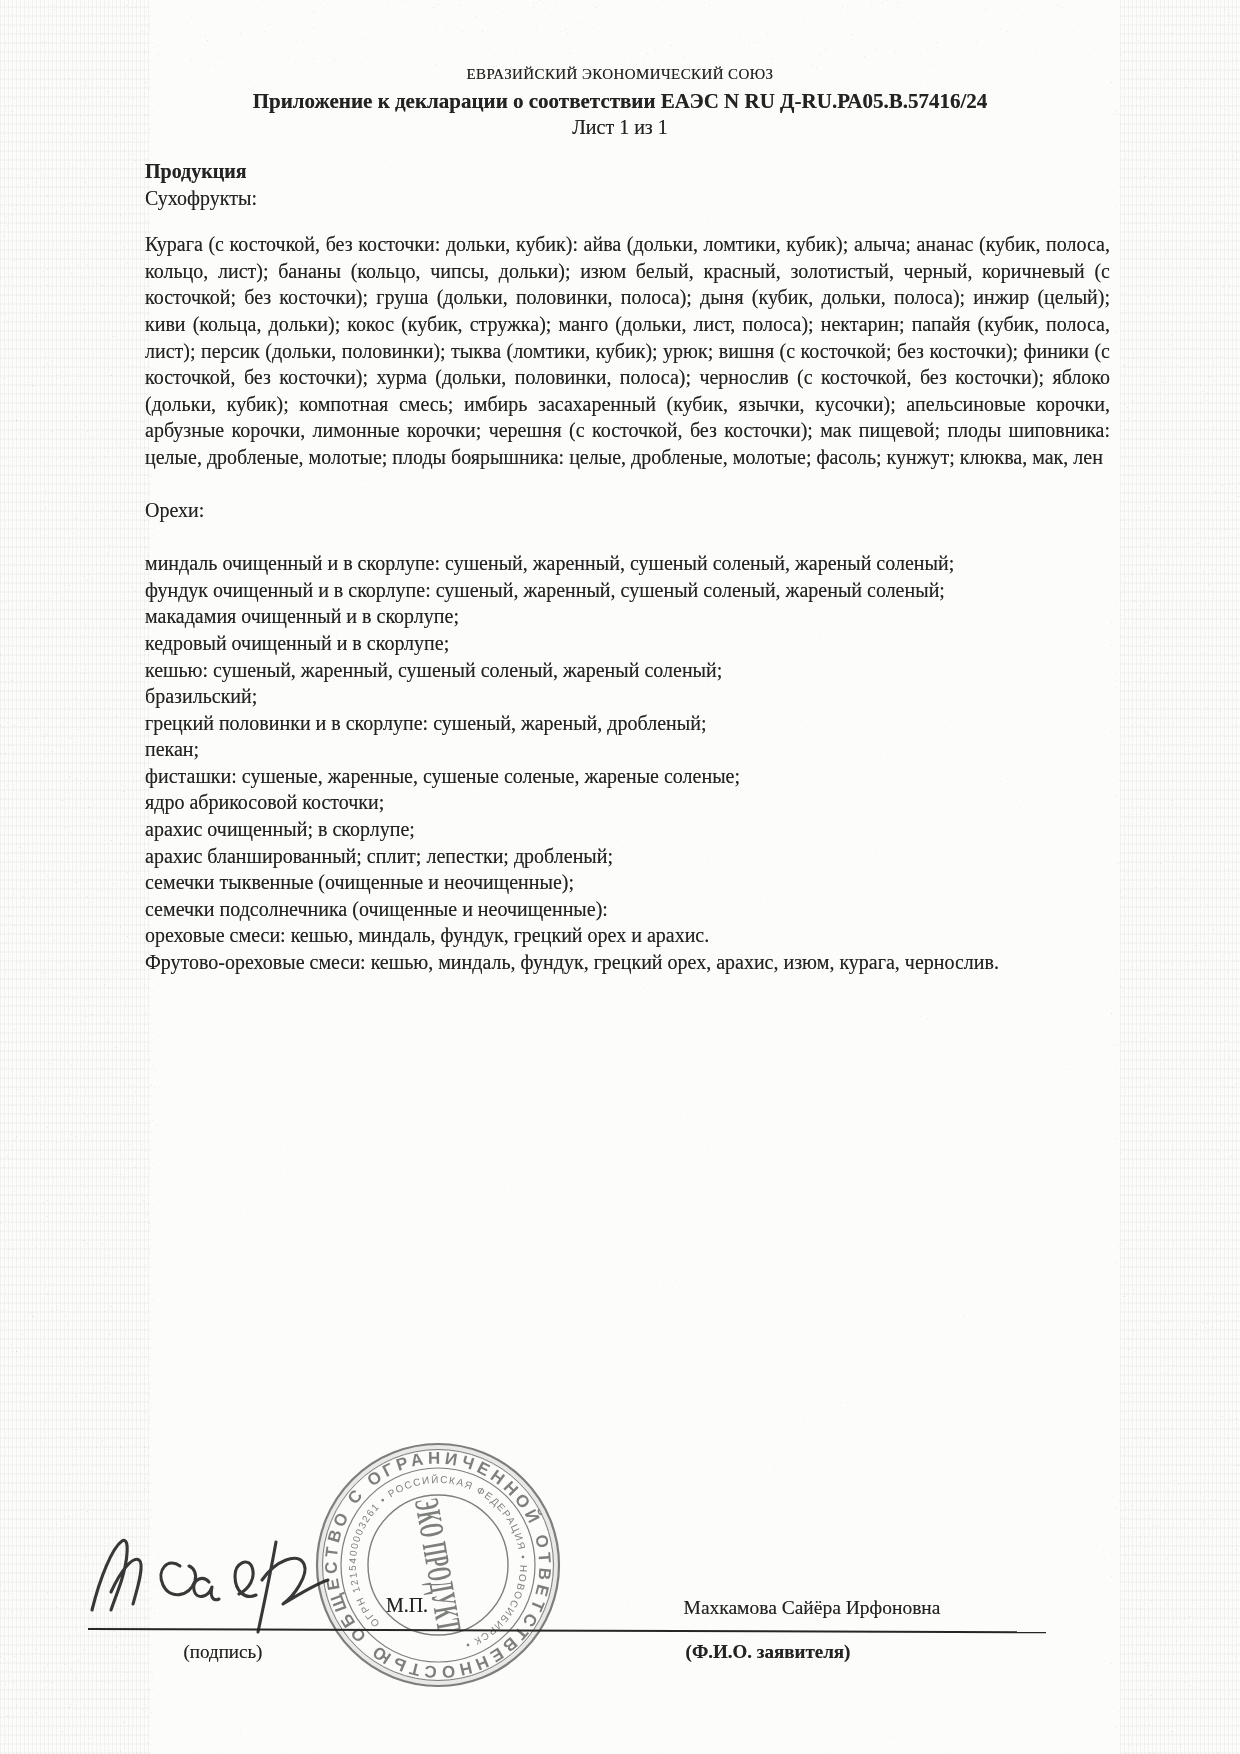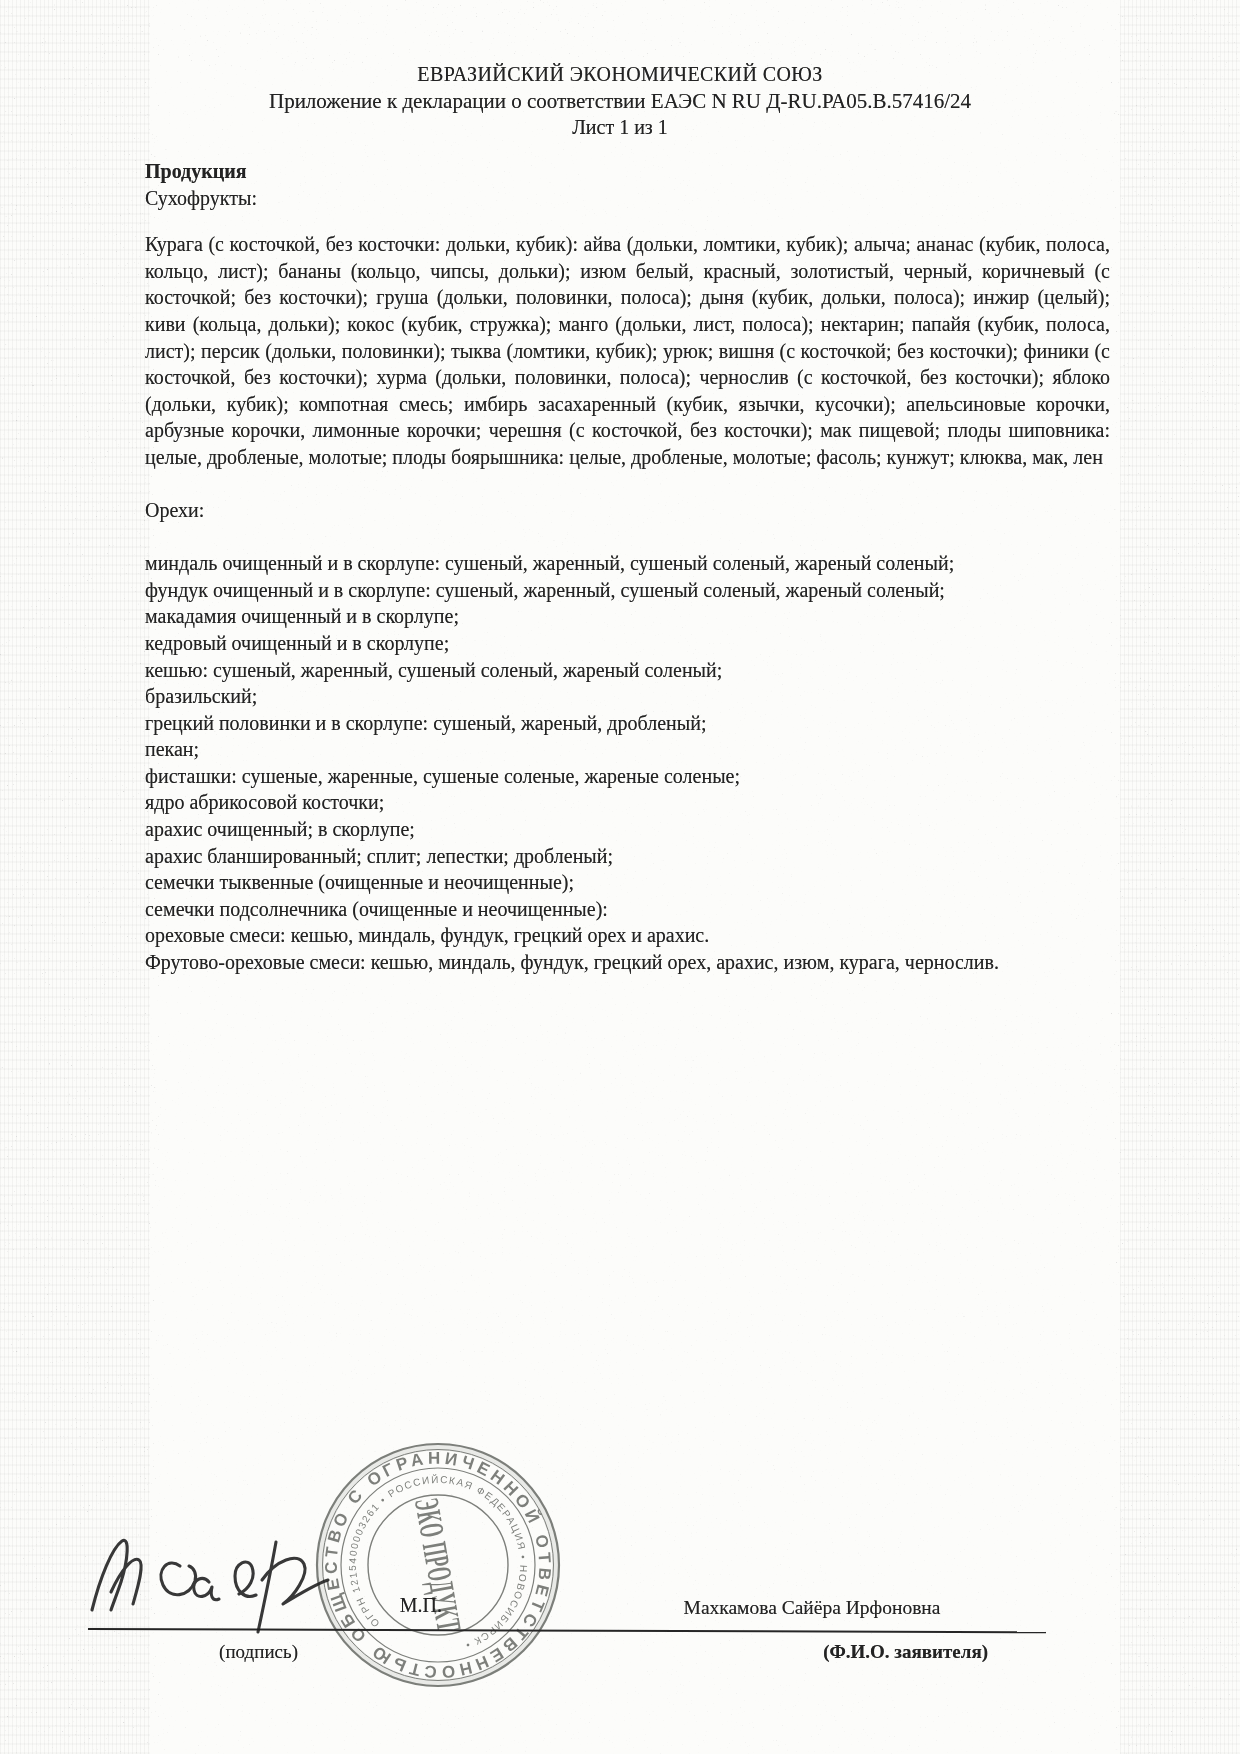--- a/index.html
+++ b/index.html
@@ -13,36 +13,36 @@
   .streak { top:0; height:100%;
     background:
       repeating-linear-gradient(90deg, rgba(70,70,70,0.05) 0 1px, rgba(0,0,0,0) 1px 4px),
       repeating-linear-gradient(0deg, rgba(70,70,70,0.03) 0 2px, rgba(0,0,0,0) 2px 9px);
   }
   .streak.left { left:0; width:150px; }
   .streak.right { right:0; width:120px; }
 
   header { position:absolute; top:60px; left:0; width:100%; text-align:center;
            text-shadow:0 0 0.6px rgba(30,30,30,0.55); }
-  .h1 { font-size:20px; line-height:28px; letter-spacing:0.4px; }
-  .h2 { font-size:21px; line-height:26px; }
+  .h1 { font-size:15px; line-height:28px; letter-spacing:0.4px; }
+  .h2 { font-size:21px; line-height:26px;font-weight:bold; }
   .h3 { font-size:20px; line-height:26px; }
 
   main { position:absolute; left:145px; top:158px; width:965px;
          font-size:20px; line-height:26.6px;
          text-shadow:0 0 0.6px rgba(30,30,30,0.5); }
   .sec-title { font-weight:bold; }
   .para { margin:20px 0 0 0; text-align:justify; }
   .group2-title { margin-top:26px; }
   .lines { margin-top:27px; }
 
   .sig-line { position:absolute; left:88px; top:1628px; width:958px; height:2px;
               background:#262626; transform-origin:left center; transform:rotate(0.2deg); z-index:4; }
   .sig-svg { position:absolute; left:76px; top:1508px; z-index:5; }
-  .cap { position:absolute; font-size:19px; text-align:right;
+  .cap { position:absolute; font-size:19px; text-align:center;
          text-shadow:0 0 0.6px rgba(30,30,30,0.5); z-index:5; }
   .cap.podpis { left:148px; top:1641px; width:150px; }
   .cap.mp { left:372px; top:1594px; width:70px; font-size:20px; }
   .cap.fio { left:548px; top:1641px; width:440px;font-weight:bold; }
   .applicant { position:absolute; left:592px; top:1597px; width:440px; text-align:center;
                font-size:19.5px; z-index:3; text-shadow:0 0 0.6px rgba(30,30,30,0.5); }
 
   .stamp-svg { position:absolute; left:278px; top:1405px; z-index:2;
                opacity:0.78; filter:blur(0.35px); }
   .stamp-ink circle { stroke:#5a5d58; fill:none; }

